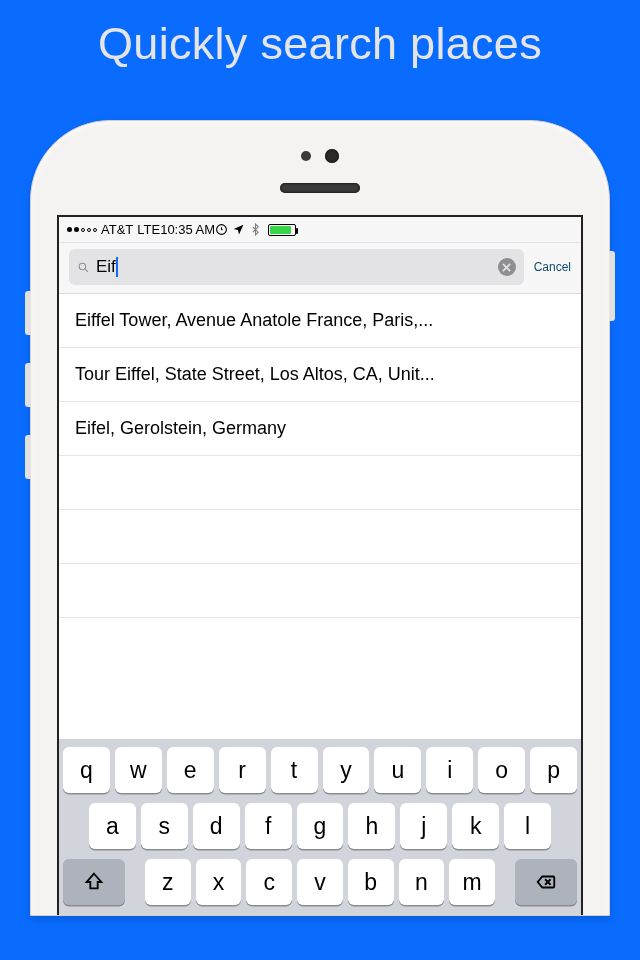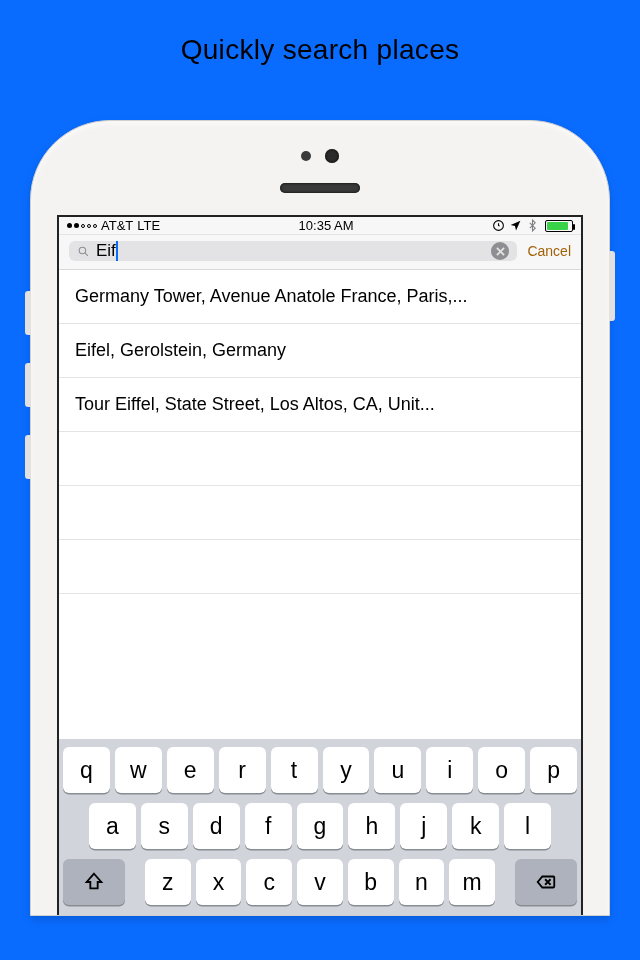--- a/index.html
+++ b/index.html
@@ -4,24 +4,24 @@
 <style>
   * { margin: 0; padding: 0; box-sizing: border-box; }
   html, body { width: 640px; height: 960px; overflow: hidden; }
   body {
     background: #0a6cff;
     font-family: -apple-system, "Helvetica Neue", Helvetica, Arial, sans-serif;
     position: relative;
   }
   .promo-title {
     text-align: center;
-    color: #000000;
-    font-size: 28px;
+    color: #e5e5e5;
+    font-size: 45px;
     font-weight: 500;
-    padding-top: 34px;
+    padding-top: 18px;
     letter-spacing: 0.3px;
   }
 
   
   .phone {
     position: absolute;
     top: 120px;
     left: 50%;
     transform: translateX(-50%);
     width: 580px;
@@ -58,25 +58,25 @@
     width:100%;
     height: 700px;
     border:2px solid #222;
     border-bottom:none;
     position:relative;
     overflow:hidden;
   }
 
   
   .statusbar {
-    height:18px;
+    height:26px;
     font-size:13px;
     display:flex;
     align-items:center;
-    justify-content:space-between;
+    justify-content:flex-start;
     padding:8px 8px;
     background:#f7f7f8;
     border-bottom:1px solid #e4e4e6;
     color:#000;
   }
   .sb-left, .sb-right { display:flex; align-items:center; gap:4px;}
   .sb-center { font-weight:400;}
   .signal { display:flex; gap:2px; align-items:center;}
   .sd { width:5px; height:5px; border-radius:50%; background:#000;}
   .sd.hollow { background:transparent; border:1px solid #000; width:4px; height:4px;}
@@ -92,38 +92,38 @@
   .searchbar {
     display:flex; align-items:center; gap:10px;
     padding:6px 10px 8px 10px;
     background:#f7f7f8;
     border-bottom:1px solid #d9d9dc;
   }
   .searchfield {
     flex:1;
     background:#e3e3e6;
     border-radius:6px;
-    height:20px;
+    height:36px;
     display:flex;
     align-items:center;
     padding:0 8px;
     gap:6px;
     position:relative;
   }
   .searchfield .mag { color:#8e8e93; }
   .clear {
     width:18px; height:18px; border-radius:50%;
     background:#8e8e93; display:flex; align-items:center; justify-content:center;
   }
   .clear svg { width:9px; height:9px; }
   .cursor {
     width:2px; height:20px; background:#0a6cff;
     display:inline-block;
   }
-  .cancel { color:#a16207; font-size:14px; }
+  .cancel { color:#0c4a6e; font-size:12px; }
 
   
   .results { background:#fff; }
   .result-row {
     height:54px;
     display:flex; align-items:center;
     padding-left:16px;
     font-size:18px;
     color:#000;
     border-bottom:1px solid #e4e4e6;
@@ -216,23 +216,23 @@
         <span class="clear">
           <svg viewBox="0 0 10 10">
               <path d="M1 1l8 8M9 1l-8 8" stroke="#e3e3e6" stroke-width="2"></path>
             </svg>
         </span>
       </div>
       <span class="cancel">Cancel</span>
     </div>
 
     <div class="results">
-      <div class="result-row">Germany Tower, Avenue Anatole France, Paris,...</div>
+      <div class="result-row">Eiffel Tower, Avenue Anatole France, Paris,...</div>
+      <div class="result-row">Tour Eiffel, State Street, Los Altos, CA, Unit...</div>
       <div class="result-row">Eifel, Gerolstein, Germany</div>
-      <div class="result-row">Tour Eiffel, State Street, Los Altos, CA, Unit...</div>
       <div class="blank-rows">
         <div class="result-row">.</div>
         <div class="result-row">.</div>
         <div class="result-row">.</div>
       </div>
     </div>
 
     <div class="keyboard">
       <div class="krow">
         <div class="key">q</div>

